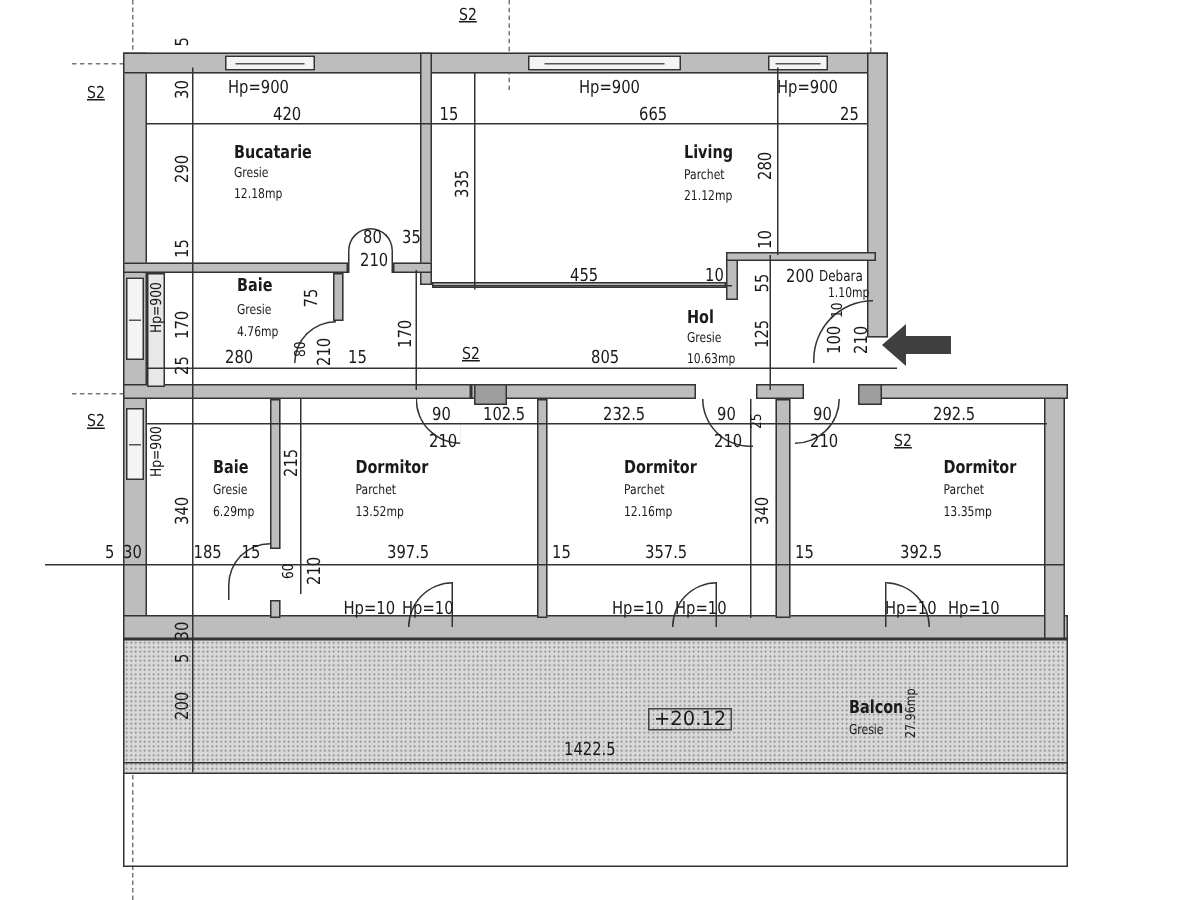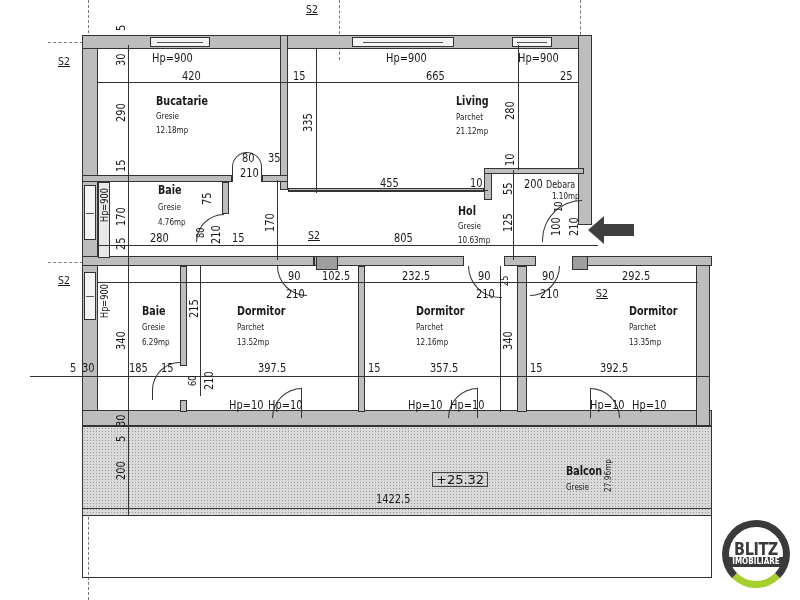--- a/index.html
+++ b/index.html
@@ -126,21 +126,21 @@
 
   <div class="rname" style="left:629px;top:305px;">Dormitor</div>
   <div class="rmat" style="left:629px;top:323px;">Parchet</div>
   <div class="rarea" style="left:629px;top:338px;">13.35mp</div>
 
   <div class="rname" style="left:566px;top:465px;">Balcon</div>
   <div class="rmat" style="left:566px;top:483px;">Gresie</div>
   <div class="vdim" style="left:604px;top:492px;font-size:9px;">27.96mp</div>
 
 
-  <div class="infobox" style="left:432px;top:472px;font-size:13px;padding:0 3px;background:transparent;">+25.32</div>
+  <div class="infobox" style="left:432px;top:472px;font-size:13px;padding:0 3px;background:transparent;">+20.12</div>
 
   <div class="lbl" style="left:58px;top:56px;text-decoration:underline;">S2</div>
   <div class="lbl" style="left:306px;top:4px;text-decoration:underline;">S2</div>
   <div class="lbl" style="left:58px;top:275px;text-decoration:underline;">S2</div>
   <div class="lbl" style="left:308px;top:230px;text-decoration:underline;">S2</div>
   <div class="lbl" style="left:596px;top:288px;text-decoration:underline;">S2</div>
 
   <div class="dim" style="left:152px;top:52px;">Hp=900</div>
   <div class="dim" style="left:386px;top:52px;">Hp=900</div>
   <div class="dim" style="left:518px;top:52px;">Hp=900</div>
@@ -213,18 +213,14 @@
   <div class="vdim" style="left:203px;top:390px;">210</div>
   <div class="vdim" style="left:500px;top:286px;font-size:10px;">25</div>
   <div class="vdim" style="left:502px;top:350px;">340</div>
 
   <div class="abs" style="left:588px;top:216px;width:46px;height:28px;">
     <svg width="46" height="28" viewBox="0 0 46 28">
       <polygon points="0,14 16,0 16,8 46,8 46,20 16,20 16,28" fill="#3f3f3f"></polygon>
     </svg>
   </div>
 
-  <div class="logo" style="left:722px;top:520px;">
-    <div style="position:absolute;left:-2px;top:12px;width:58px;text-align:center;font-weight:bold;font-size:17px;color:#3a3a3a;letter-spacing:-0.5px;font-family:'DejaVu Sans',sans-serif;transform:scaleX(0.85);">BLITZ</div>
-    <div style="position:absolute;left:-6px;top:30px;width:66px;text-align:center;background:#3a3a3a;color:#fff;font-size:8px;font-weight:bold;line-height:10px;font-family:'DejaVu Sans',sans-serif;transform:scaleX(0.9);">IMOBILIARE</div>
-  </div>
 
 </div>
 
 </body></html>

